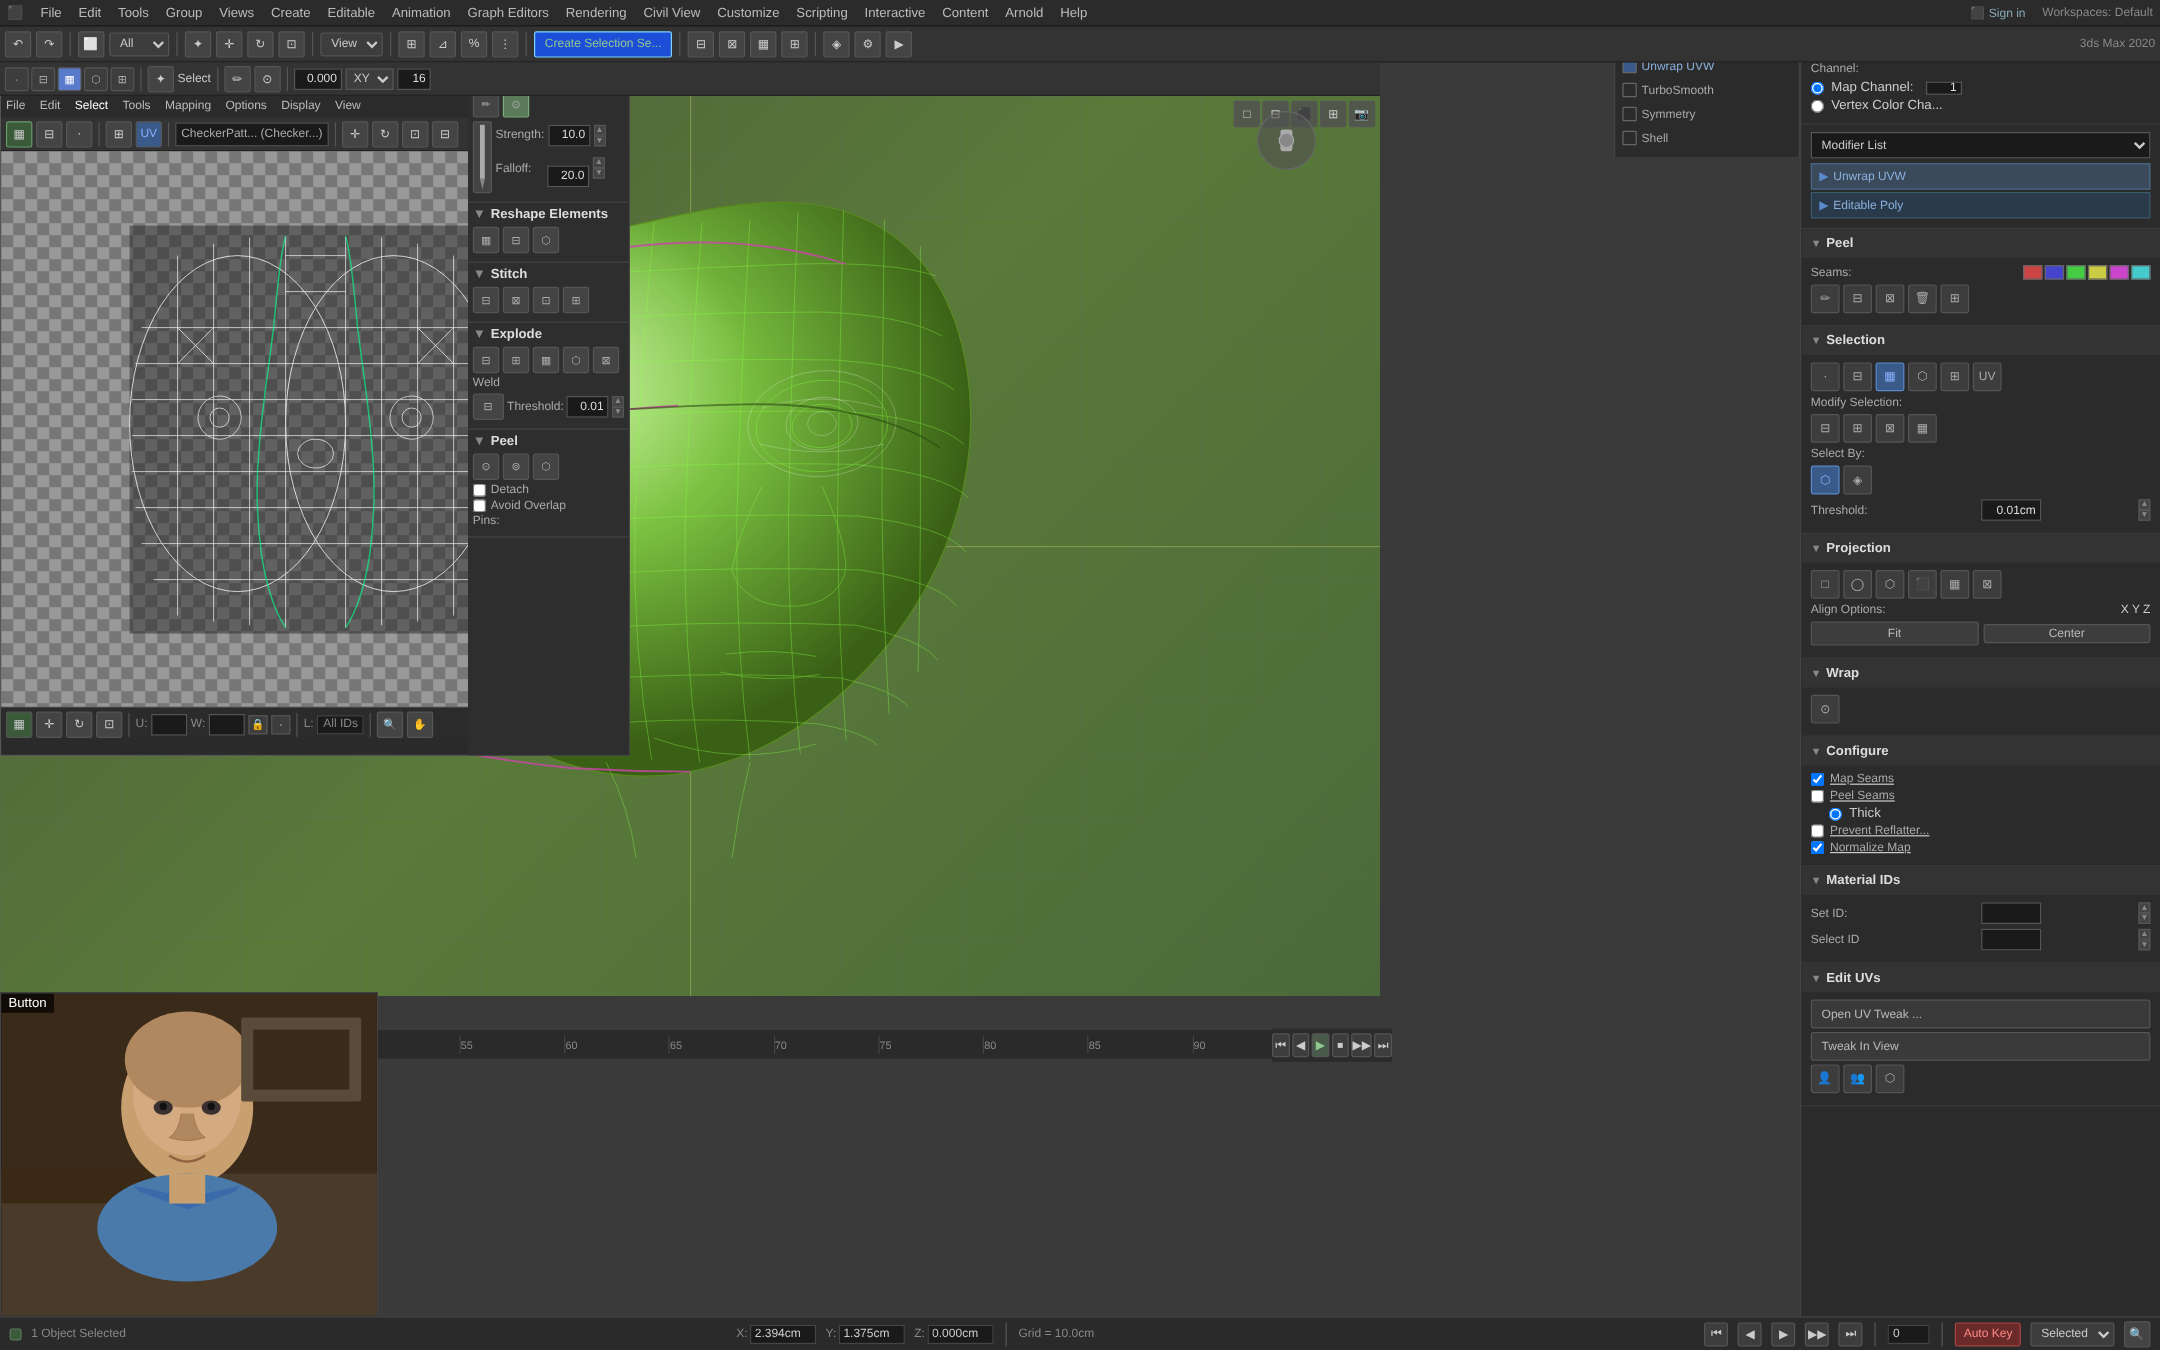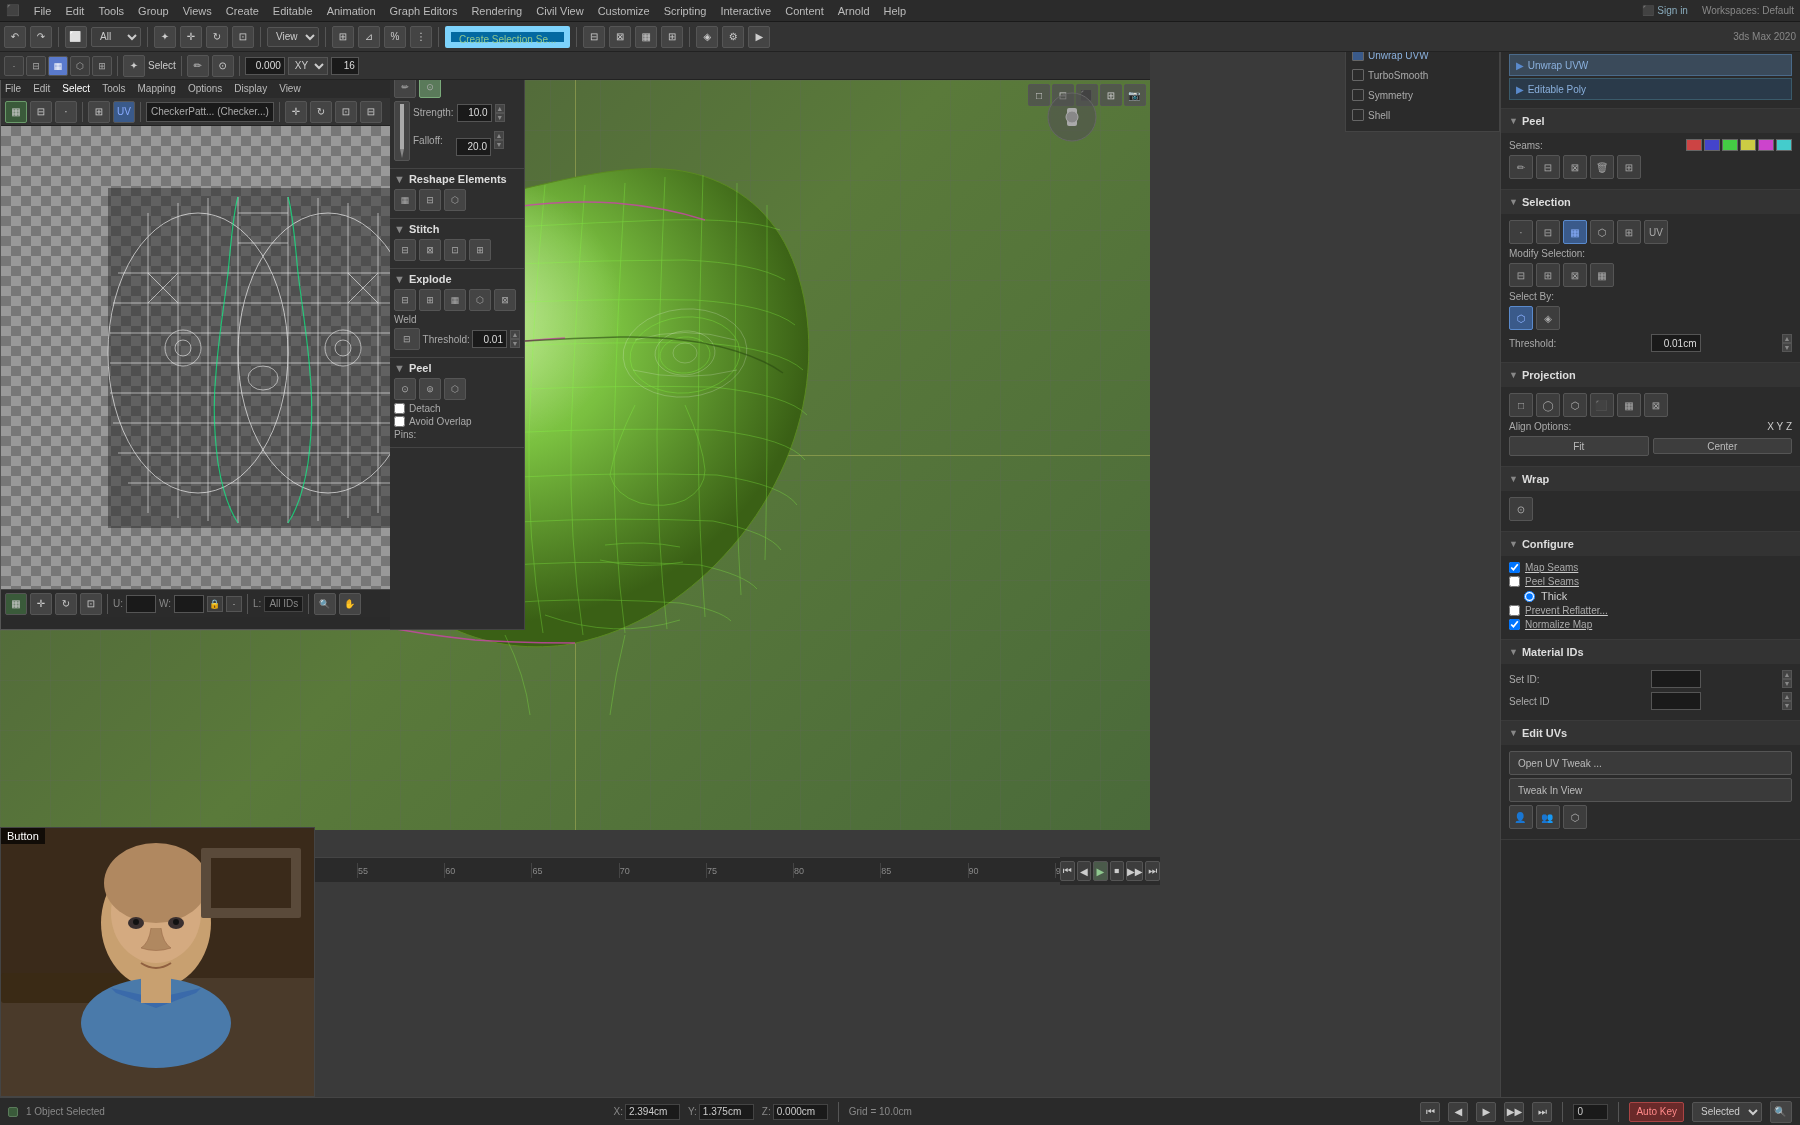--- a/index.html
+++ b/index.html
@@ -74,22 +74,22 @@
       background: #3d3d3d;
       border: 1px solid #555;
       color: #ccc;
       font-size: 10px;
       padding: 0 4px;
       border-radius: 2px;
       min-width: 50px;
     }
 
     .create-selection-btn {
-      background: #0369a1;
-      border: 6px solid #7dd3fc;
+      background: #1d4ed8;
+      border: 1px solid #7dd3fc;
       color: #8fc88f;
       padding: 2px 8px;
       height: 22px;
       font-size: 10px;
       border-radius: 2px;
       cursor: pointer;
       white-space: nowrap;
     }
 
     
@@ -310,20 +310,21 @@
     .ruler-mark {
       flex: 1;
       text-align: center;
       font-size: 9px;
       color: #888;
       border-left: 1px solid #444;
       height: 15px;
       display: flex;
       align-items: flex-end;
       padding-bottom: 2px;
+      margin-left: 26px;
     }
 
     
     .status-bar {
       position: absolute;
       bottom: 0;
       left: 0;
       width: 100%;
       height: 28px;
       background: #2a2a2a;
@@ -1115,20 +1116,42 @@
     <span style="font-size:10px;color:#aaa;">Symmetry</span>
   </div>
   <div class="obj-list-item">
     <div class="obj-vis-icon"></div>
     <span style="font-size:10px;color:#aaa;">Shell</span>
   </div>
 </div>
 
 <div class="right-panel">
 
+  <div class="rpanel-section">
+    <div class="rpanel-header">
+      <span class="arrow">▶</span>
+      <span>Channel</span>
+      <div style="flex:1;"></div>
+      <button class="rpanel-btn" style="width:80px;font-size:10px;">Reset UVWs</button>
+    </div>
+    <div class="rpanel-content">
+      <div class="rpanel-row">
+        <span class="rpanel-label">Channel:</span>
+      </div>
+      <div class="rpanel-radio-row">
+        <input type="radio" name="channel" checked="" style="">
+        <span>Map Channel:</span>
+        <input class="numeric-field" value="1" style="width: 30px; margin-left: 4px;">
+      </div>
+      <div class="rpanel-radio-row">
+        <input type="radio" name="channel" style="">
+        <span>Vertex Color Cha...</span>
+      </div>
+    </div>
+  </div>
 
   <div class="rpanel-section">
     <div class="rpanel-content">
       <select class="modifier-dropdown">
         <option>Modifier List</option>
       </select>
       <div class="rpanel-modifier-item">
         <span style="color:#5a8acc;">▶</span>
         <span>Unwrap UVW</span>
       </div>

